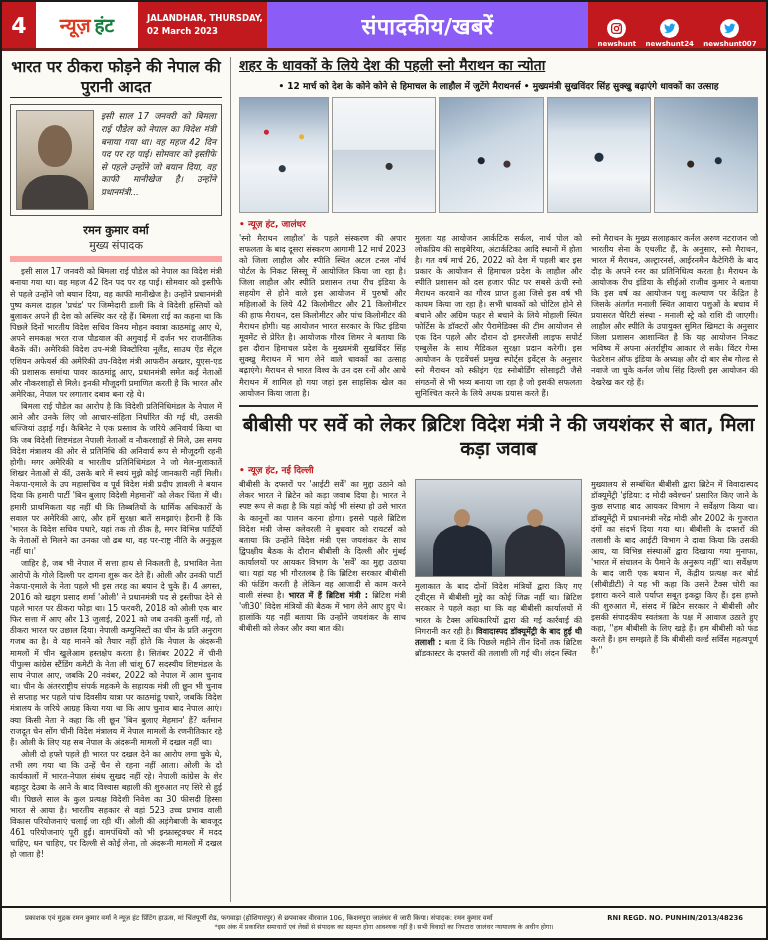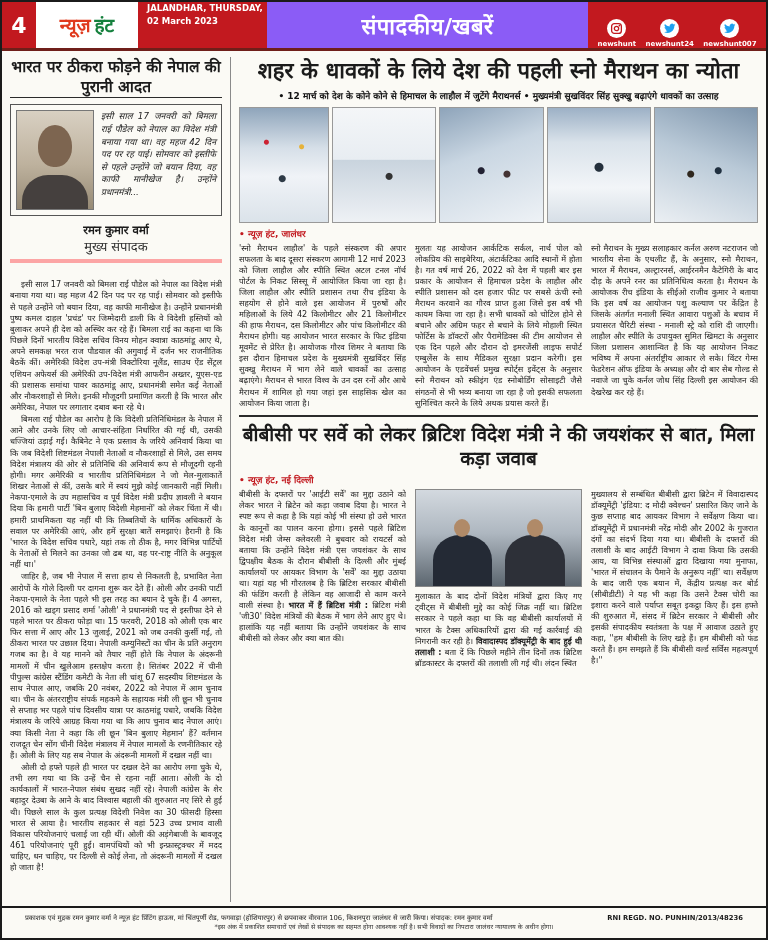--- a/index.html
+++ b/index.html
@@ -5,47 +5,47 @@
   html,body{margin:0;padding:0;}
   body{width:768px;height:940px;background:#cfccc4;font-family:"DejaVu Sans","Liberation Sans",sans-serif;color:#1b1b1b;}
   .page{width:768px;height:940px;background:#fbfaf5;border:2px solid #1b1b1b;display:flex;flex-direction:column;overflow:hidden;box-sizing:border-box;}
 
   
   .hdr{display:flex;align-items:stretch;flex:0 0 46px;border-bottom:3px solid #6f1f1a;}
   .pageno{flex:0 0 34px;background:#c2191f;color:#fff;display:flex;align-items:center;justify-content:center;font-size:22px;font-weight:bold;}
   .logo{flex:0 0 102px;background:#fff;display:flex;align-items:center;justify-content:center;font-weight:bold;font-size:19px;border-right:2px solid #c2191f;}
   .logo .p1{color:#e03a1e;}
   .logo .p2{color:#15803d;margin-left:4px;}
-  .datebox{flex:0 0 120px;background:#c2191f;color:#fff;font-size:8.5px;font-weight:bold;display:flex;flex-direction:column;padding-left:7px;line-height:1.5;}
+  .datebox{flex:0 0 120px;background:#c2191f;color:#fff;font-size:8.5px;font-weight:bold;display:flex;flex-direction:column;justify-content:center;padding-left:7px;line-height:1.5;}
   .section{flex:1;background:#8b5cf6;color:#fff;display:flex;align-items:center;justify-content:center;font-size:22px;font-weight:bold;letter-spacing:.5px;}
   .social{flex:0 0 178px;background:#c2191f;display:flex;align-items:flex-end;justify-content:space-evenly;}
   .soc{display:flex;flex-direction:column;align-items:center;cursor:pointer;}
   .soc .circ{width:19px;height:19px;border-radius:50%;background:#fff;display:flex;align-items:center;justify-content:center;}
   .soc .circ svg{width:13px;height:13px;display:block;}
   .soc .lbl{color:#fff;font-size:7px;margin-top:2px;font-weight:bold;}
 
   
   .main{flex:1;display:flex;padding:6px 8px 4px;overflow:hidden;min-height:0;}
   .leftcol{flex:0 0 212px;border-right:1px solid #8a8a8a;padding-right:8px;display:flex;flex-direction:column;overflow:hidden;}
   .rightcol{flex:1;padding-left:8px;display:flex;flex-direction:column;overflow:hidden;min-width:0;}
 
   
   .a1-head{font-size:15.5px;font-weight:bold;text-align:center;line-height:1.3;padding-bottom:0;border-bottom:1.5px solid #2b2b2b;}
   .a1-box{border:1px solid #555;margin:6px 0 2px;padding:5px;display:flex;gap:7px;}
   .a1-photo{flex:0 0 76px;height:98px;position:relative;background:linear-gradient(180deg,#d8d0c2 0%,#bdb19d 55%,#968a75 100%);overflow:hidden;border:1px solid #777;}
   .a1-photo .ph-head{position:absolute;left:50%;top:14px;transform:translateX(-50%);width:34px;height:42px;border-radius:50% 50% 46% 46%;background:#7d6550;}
   .a1-photo .ph-body{position:absolute;left:50%;bottom:-8px;transform:translateX(-50%);width:66px;height:42px;border-radius:26px 26px 0 0;background:#45403e;}
   .a1-intro{flex:1;font-style:italic;font-size:8.7px;line-height:1.45;text-align:justify;}
   .a1-name{text-align:center;font-weight:bold;font-size:11.5px;margin-top:4px;}
-  .a1-title{text-align:center;font-size:13px;color:#333;border-bottom:4px solid #fca5a5;padding-bottom:4px;margin-bottom:16px;}
+  .a1-title{text-align:center;font-size:11px;color:#333;border-bottom:6px solid #fca5a5;padding-bottom:4px;margin-bottom:4px;}
   .a1-body{flex:1;overflow:hidden;font-size:8.1px;line-height:1.38;text-align:justify;}
   .a1-body p{text-indent:11px;margin:0 0 1px;}
 
   
-  .a2-head{font-size:22px;font-weight:bold;text-align:center;line-height:1.25;}
+  .a2-head{font-size:14px;font-weight:bold;text-align:left;line-height:1.25;text-decoration:underline;}
   .a2-sub{font-size:9px;font-weight:bold;text-align:center;margin:4px 0 5px;color:#111;}
   .a2-photos{display:flex;gap:3px;height:116px;flex:0 0 116px;}
   .snap{position:relative;overflow:hidden;border:1px solid #999;}
   .snap.s1{flex:0 0 88px;background:
     radial-gradient(circle at 48% 62%,#2e3a46 3px,transparent 4px),
     radial-gradient(circle at 30% 30%,#c23 2px,transparent 3px),
     radial-gradient(circle at 70% 34%,#e6b23a 2px,transparent 3px),
     linear-gradient(180deg,#8fa5bb 0%,#d6dfe8 35%,#f0f3f7 60%,#dbe3ea 100%);}
   .snap.s2{flex:1;background:
     radial-gradient(circle at 55% 60%,#333 3px,transparent 4px),

